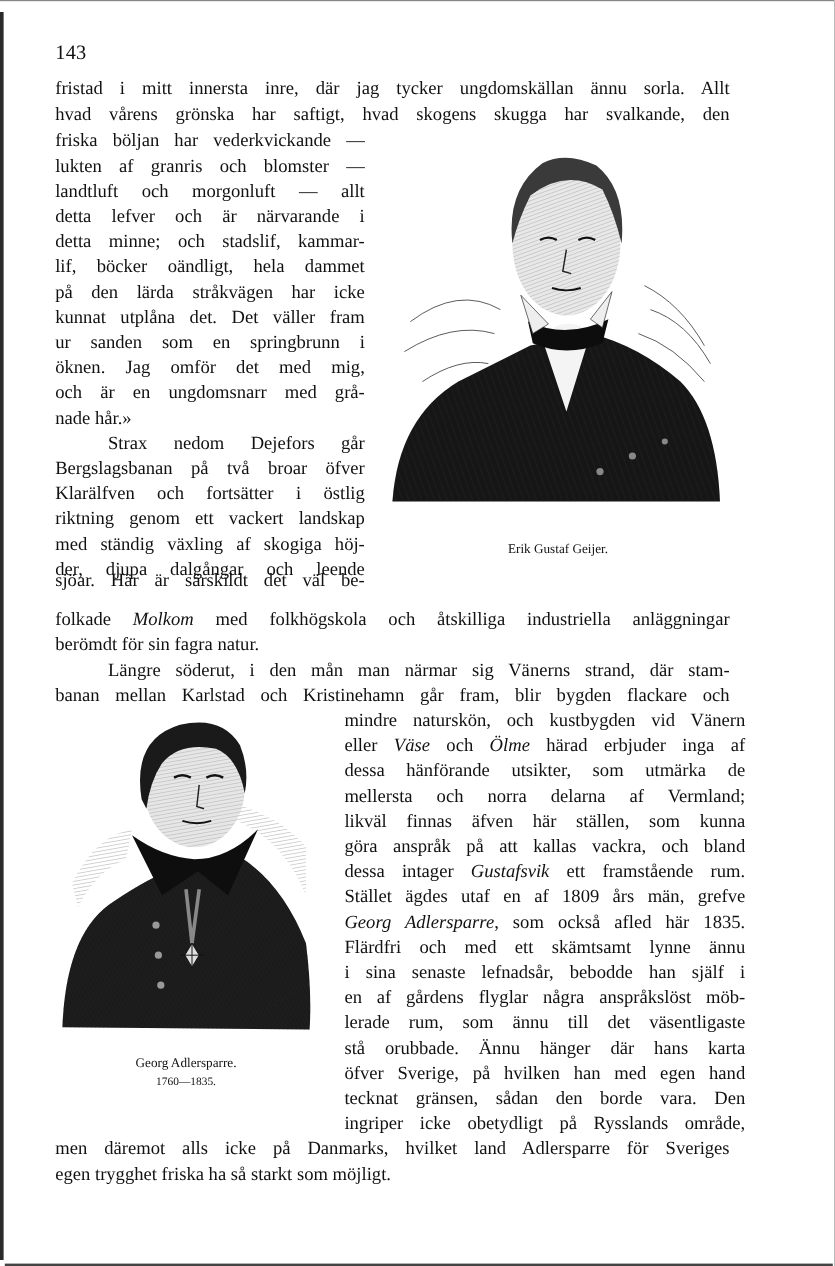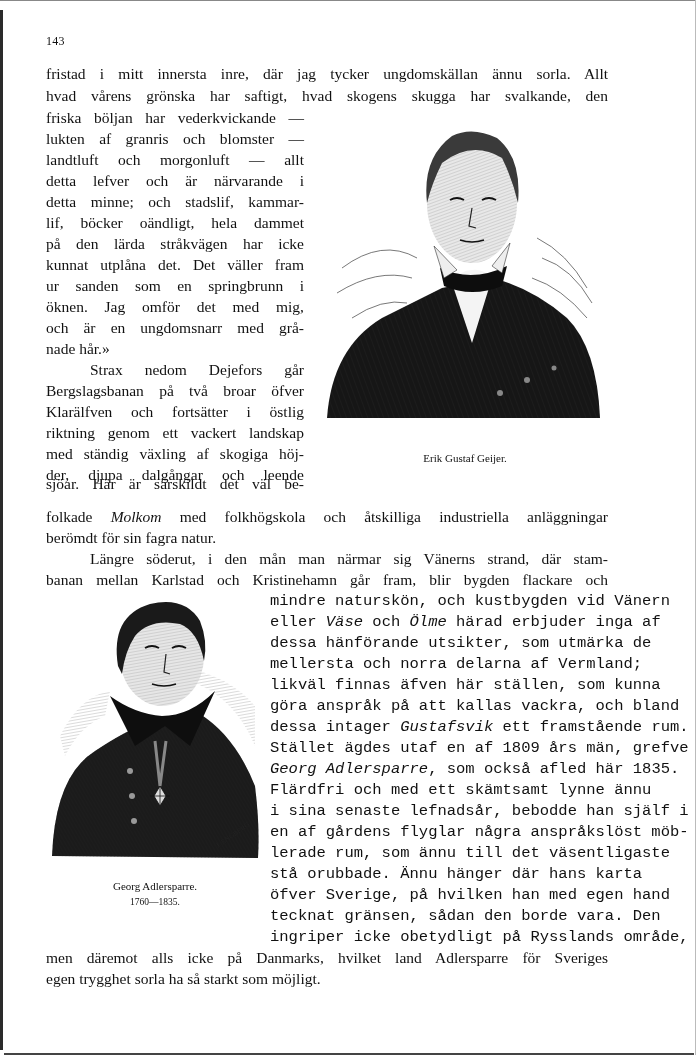--- a/index.html
+++ b/index.html
@@ -11,29 +11,29 @@
     .right-edge { position: absolute; right: 0; top: 0; width: 1px; height: 1055px; background: #bbb; }
     .bottom-edge { position: absolute; left: 4px; right: 2px; bottom: 0; height: 2px; background: #444; }
     .top-edge { position: absolute; left: 0; right: 0; top: 0; height: 1px; background: #888; }
 
     .running-head {
       position: absolute; left: 46px; top: 34px; width: 562px;
       font-family: "Liberation Serif", serif; font-size: 11.5px; letter-spacing: 0.2px;
       display: flex; justify-content: space-between; align-items: baseline;
     }
     .running-head .title { font-weight: normal; }
-    .running-head .page-no { font-size: 12px; }
+    .running-head .page-no { font-size: 17px; }
 
     .line {
       position: absolute; left: 46px; width: 562px; height: 20px;
       font-family: "Liberation Serif", serif; font-size: 15.5px; line-height: 20px;
       text-align: justify; text-align-last: justify; white-space: nowrap; overflow: visible;
     }
     .line.narrow { width: 258px; }
-    .line.right { left: 270px; width: 334px; font-family: Liberation Mono, monospace; }
+    .line.right { left: 287px; width: 334px; }
     .line.last { text-align-last: left; }
     .line.indent { text-indent: 44px; }
     .line i { font-style: italic; margin-top: 26px; }
 
     .portrait {
       position: absolute; overflow: hidden;
     }
     .caption {
       position: absolute; text-align: center; font-family: "Liberation Serif", serif; font-size: 11px; line-height: 16px;
     }
@@ -188,13 +188,13 @@
 
     <text x="168" y="252" font-size="7" font-family="Liberation Serif, serif" fill="#222" transform="rotate(-35 168 252)">J. ENGBERG</text>
   </svg>
 </div>
 <div class="caption" style="left:60px; top:878px; width:190px;">
   <div>Georg Adlersparre.</div>
   <div class="years">1760—1835.</div>
 </div>
 
 <div class="line" style="top:948px">men däremot alls icke på Danmarks, hvilket land Adlersparre för Sveriges</div>
-<div class="line last" style="top:969px">egen trygghet sorla ha så starkt som möjligt.</div>
+<div class="line last" style="top:969px">egen trygghet friska ha så starkt som möjligt.</div>
 
 </body></html>

